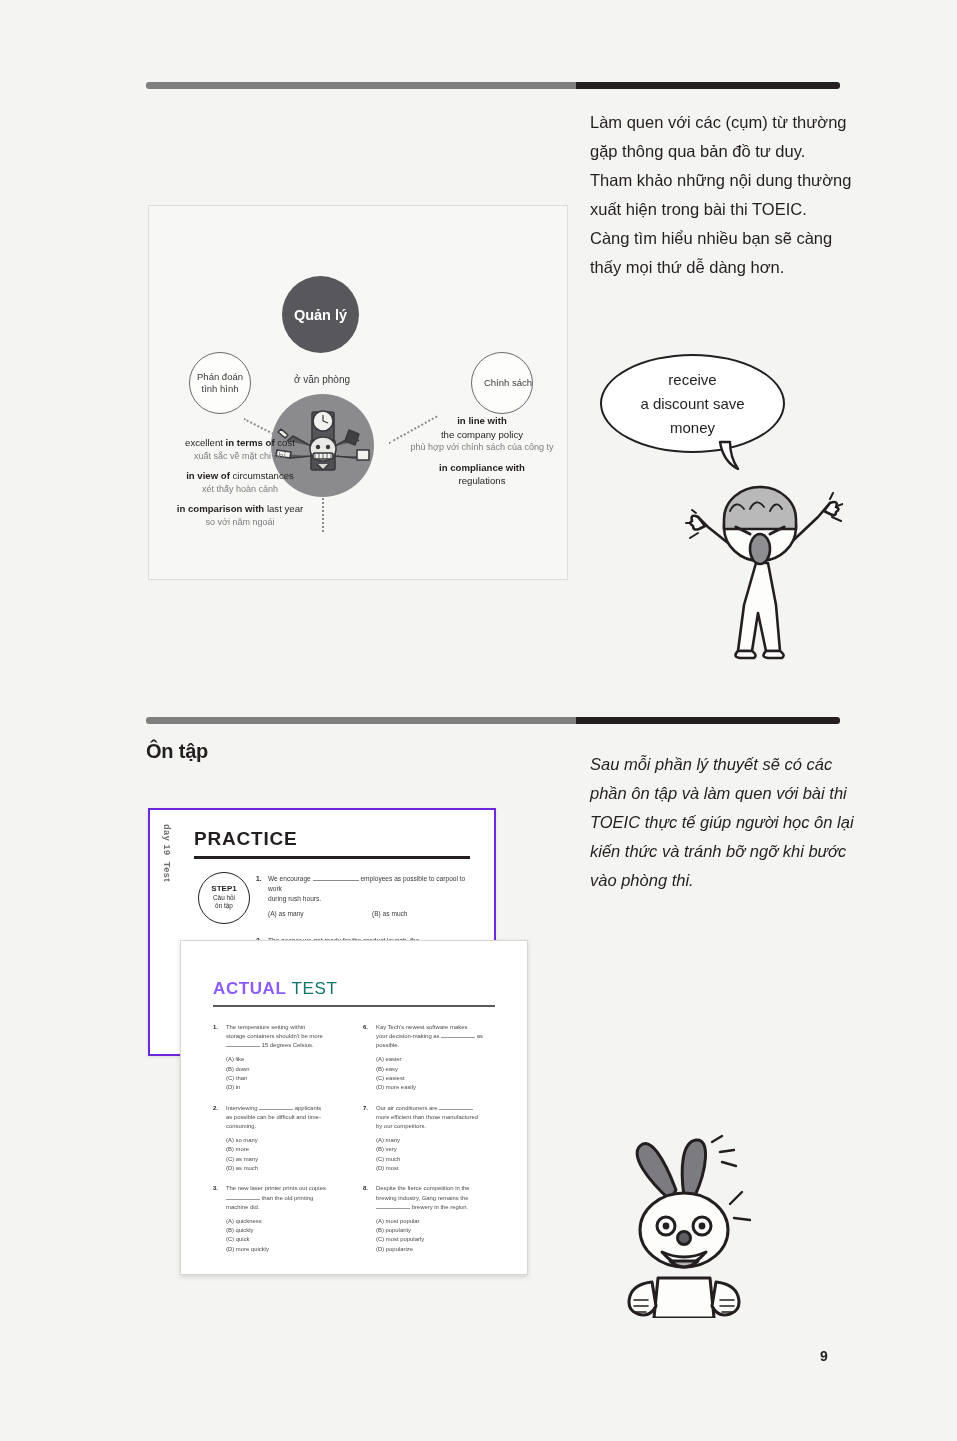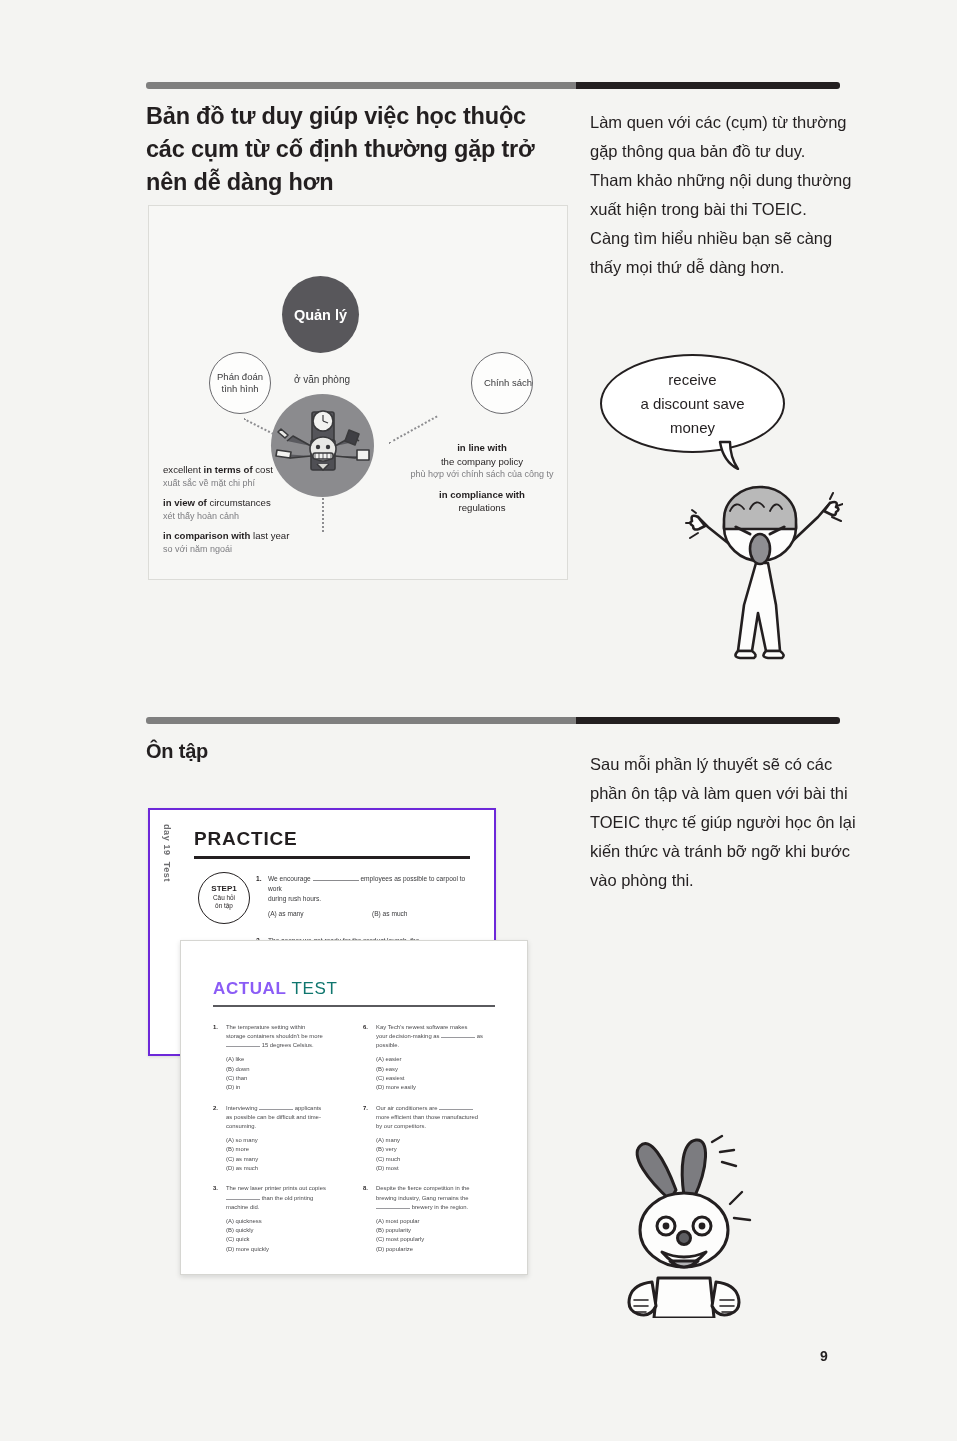--- a/index.html
+++ b/index.html
@@ -33,21 +33,21 @@
 
   
   .desc {
     position:absolute;
     font-size:16.5px;
     line-height:29px;
     color:#231f20;
     white-space:pre-line;
   }
   #desc-1 { left:590px; top:108px; width:265px; }
-  #desc-2 { left:590px; top:750px; width:268px; }
+  #desc-2 { left:590px; top:750px; width:268px;font-style:italic; }
 
   
   #mindmap {
     position:absolute; left:148px; top:205px;
     width:420px; height:375px;
     background:#f7f7f5;
     border:1px solid #dcdcd8;
     overflow:hidden;
   }
   .mm-core {
@@ -56,44 +56,44 @@
     background:#58575b;
     display:flex; align-items:center; justify-content:center;
     color:#fff; font-size:14.5px; font-weight:bold;
   }
   .mm-node {
     position:absolute; width:62px; height:62px; border-radius:50%;
     background:#fdfdfc; border:1.6px solid #6a6a6e;
     display:flex; flex-direction:column; align-items:center; justify-content:center;
     font-size:9.5px; color:#3a3a3c; line-height:12px; text-align:center;
   }
-  #node-left  { left:60px;  top:146px; }
+  #node-left  { left:40px;  top:146px; }
   #node-right { left:322px; top:146px;align-items:flex-end; }
   .mm-sub {
     position:absolute; left:118px; top:168px; width:110px;
     text-align:center; font-size:10px; color:#3a3a3c;
   }
   .mm-illus {
     position:absolute; left:122px; top:188px;
     width:103px; height:103px; border-radius:50%;
     background:#8b8b8e;
     overflow:hidden;
   }
   .mm-dots {
     position:absolute; border-top:2.2px dotted #8d8d90; height:0;
   }
   #dots-l { left:95px;  top:212px; width:44px; transform:rotate(27deg); transform-origin:left center; }
   #dots-r { left:240px; top:236px; width:55px; transform:rotate(-29deg); transform-origin:left center; }
   #dots-v { position:absolute; left:173px; top:292px; height:34px; border-left:2.2px dotted #8d8d90; }
 
-  .phrase-col { position:absolute; font-size:9.6px; line-height:13.6px;margin-top:27px; }
+  .phrase-col { position:absolute; font-size:9.6px; line-height:13.6px; }
   .phrase-col .en  { color:#231f20; }
   .phrase-col .en b { font-weight:bold; }
   .phrase-col .vi  { color:#7d7d80; font-size:9px; }
-  #phrases-left  { left:14px;  top:230px; width:154px; text-align:left; }
+  #phrases-left  { left:14px;  top:230px; width:154px; text-align:center; }
   #phrases-right { left:252px; top:208px; width:162px; text-align:center; }
   .phrase-blk { margin-bottom:6px; }
 
   
   #bubble {
     position:absolute; left:600px; top:354px;
     width:185px; height:99px;
     border:2.6px solid #231f20; border-radius:50%;
     background:#fff;
     display:flex; align-items:center; justify-content:center;
@@ -177,23 +177,20 @@
 </head>
 <body>
 
 <div class="page">
 
   <div class="divider" id="divider-top">
     <div class="seg-gray" style="width:62%"></div>
     <div class="seg-dark"></div>
   </div>
 
-  <div class="section-title" id="title-1">Bản đồ tư duy giúp việc học thuộc
-các cụm từ cố định thường gặp
-trở nên dễ dàng hơn</div>
 
   <div class="desc" id="desc-1">Làm quen với các (cụm) từ thường gặp thông qua bản đồ tư duy.
 Tham khảo những nội dung thường xuất hiện trong bài thi TOEIC.
 Càng tìm hiểu nhiều bạn sẽ càng thấy mọi thứ dễ dàng hơn.</div>
 
   <div id="mindmap">
 
     <div class="mm-core">
       <span>Quản lý</span>
     </div>

